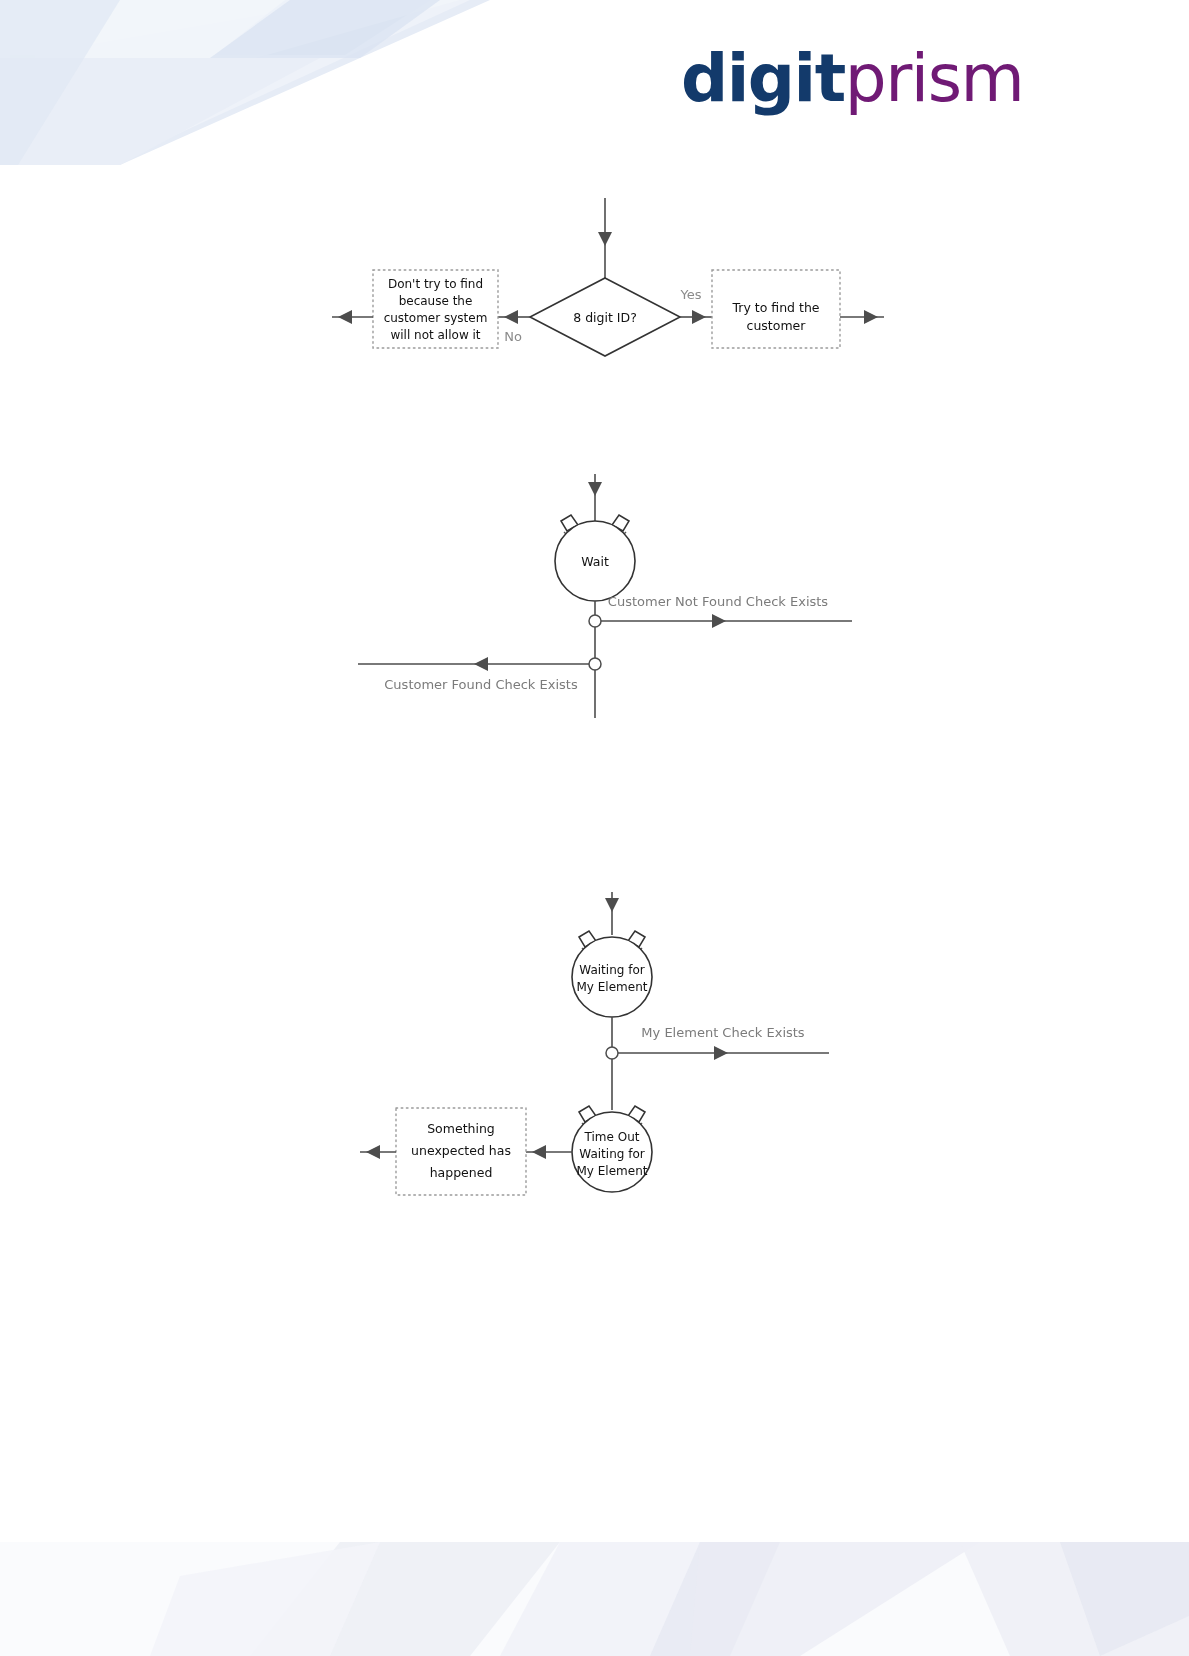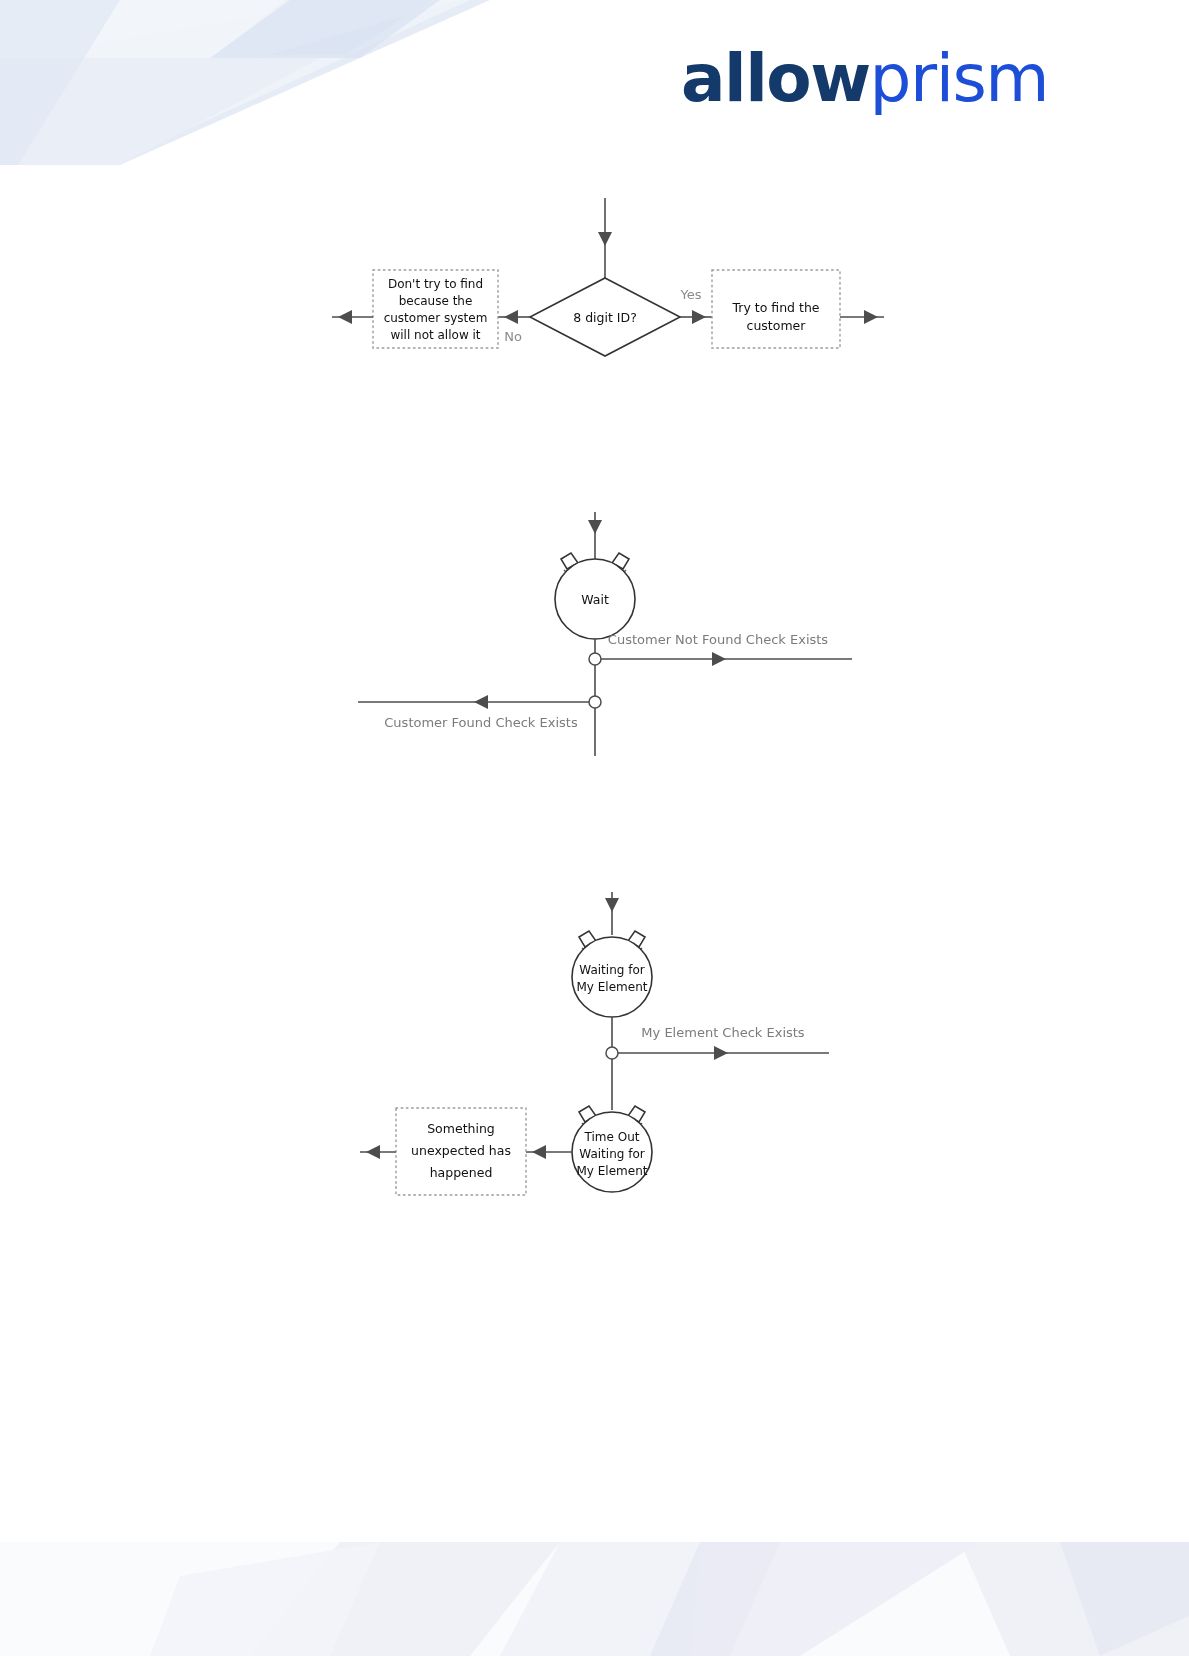--- a/index.html
+++ b/index.html
@@ -22,28 +22,28 @@
 
   
   .logo{
     position:absolute;left:681px;top:46px;
     font-family:"DejaVu Sans", sans-serif;
     font-size:66px;line-height:66px;
     letter-spacing:-1.5px;
     white-space:nowrap;
   }
   .logo .blue{color:#133a6b;font-weight:700;}
-  .logo .prism{color:#1d4ed8;font-weight:400;}
+  .logo .prism{color:#701a75;font-weight:400;}
 
   
   .diagram{position:absolute;}
   .diagram svg{display:block;overflow:visible;}
 
   #diagram-1{left:320px;top:190px;}
-  #diagram-2{left:350px;top:504px;}
+  #diagram-2{left:350px;top:466px;}
   #diagram-3{left:354px;top:880px;}
 
   
   text.node-label{
     font-family:"DejaVu Sans", sans-serif;
     font-size:12.5px;
     fill:#111111;
     text-anchor:middle;
     dominant-baseline:middle;
   }
@@ -91,21 +91,21 @@
       <polygon points="285,0 430,0 345,55 215,55" fill="#dde6f3"></polygon>
       <polygon points="0,52 1189,52 1189,0 0,0" fill="none"></polygon>
       <polygon points="0,0 460,0 250,60 0,60" fill="#f1f5fa" opacity="0.8"></polygon>
       <polygon points="290,0 440,0 360,58 210,58" fill="#d9e3f2" opacity="0.75"></polygon>
       <polygon points="0,58 320,58 120,165 0,165" fill="#e9eef7"></polygon>
       <polygon points="0,0 120,0 18,165 0,165" fill="#e0e8f4" opacity="0.7"></polygon>
     </svg>
   </div>
 
   <div class="logo">
-    <span class="blue">allow</span><span class="prism">prism</span>
+    <span class="blue">digit</span><span class="prism">prism</span>
   </div>
 
   <div class="diagram" id="diagram-1">
     <svg width="580" height="190" viewBox="0 0 580 190" xmlns="http://www.w3.org/2000/svg">
 
       <g>
         <line x1="285" y1="8" x2="285" y2="50" class="stroke-main"></line>
         <polygon class="arrow-head" points="278,42 292,42 285,56"></polygon>
         <line x1="285" y1="50" x2="285" y2="88" class="stroke-main"></line>
       </g>

